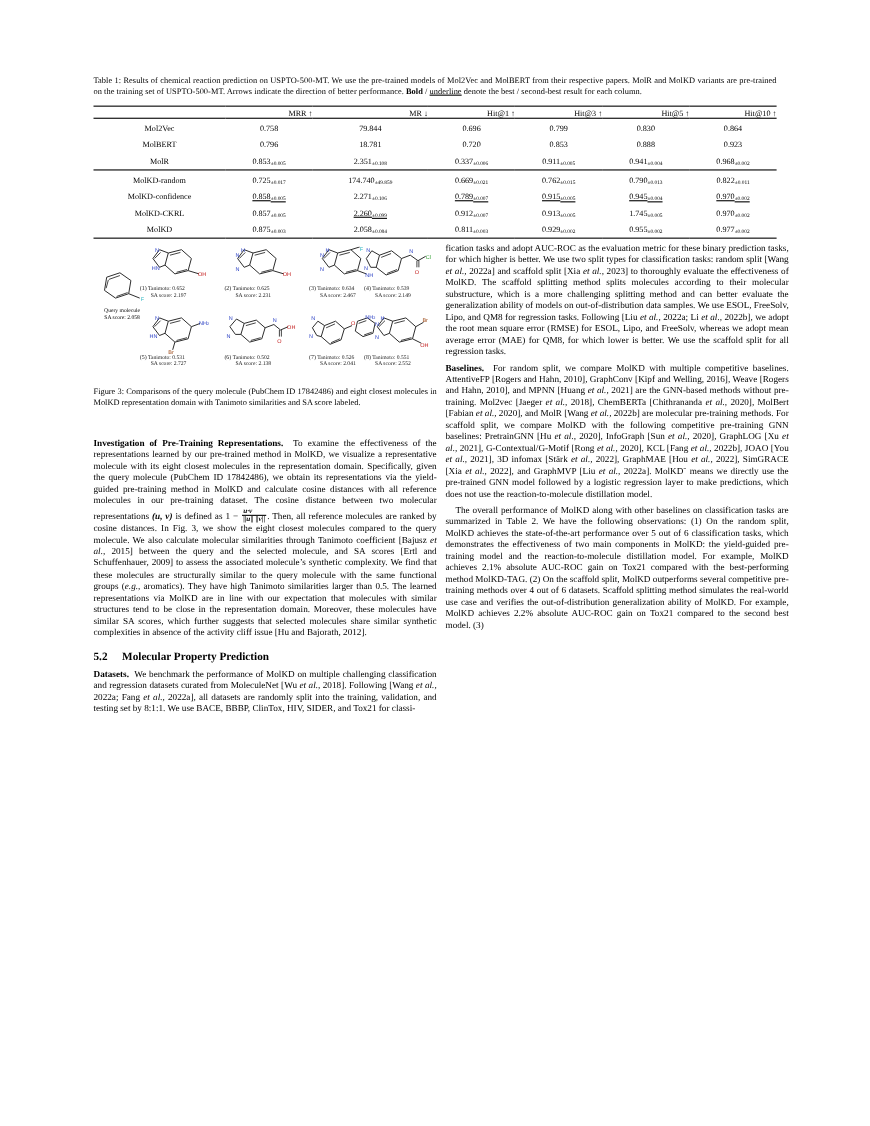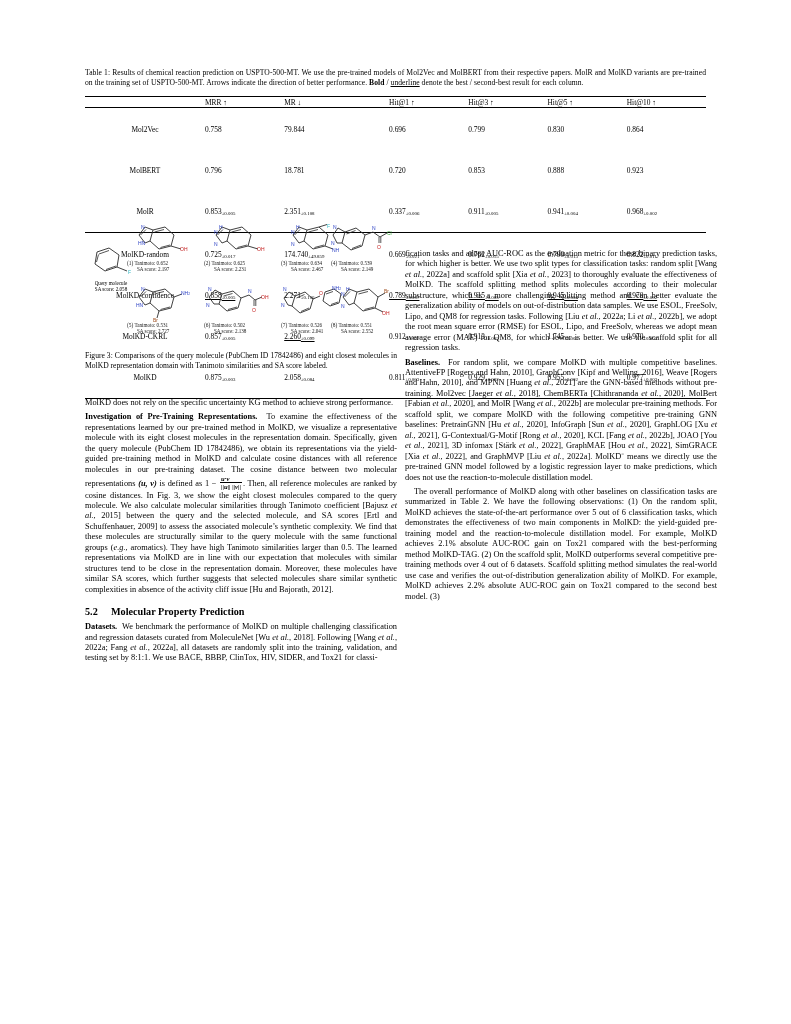--- a/index.html
+++ b/index.html
@@ -25,25 +25,25 @@
     margin-top:7px;
     border-collapse:collapse;
     width:621px;
     font-size:7.3px;
   }
   table.results td, table.results th { padding:0; }
   .rule-top td { border-top:1px solid #000; height:1px; font-size:0; line-height:0; }
   .rule-mid td { border-top:0.7px solid #000; height:1px; font-size:0; line-height:0; }
   .rule-bot td { border-top:1px solid #000; height:1px; font-size:0; line-height:0; }
   .hdr th {
-    font-weight:normal; text-align:left; padding:2.5px 0 3.5px 0; font-size:7.4px;
+    font-weight:normal; text-align:right; padding:2.5px 0 3.5px 0; font-size:7.4px;
   }
   .hdr th.lbl { text-align:left; }
   table.results td.rowname { text-align:center; width:120px; padding:1.6px 0; font-size:7.4px;}
-  table.results td.val { text-align:left; padding:16px 0; font-size:7.4px; white-space:nowrap; }
+  table.results td.val { text-align:center; padding:3px 0; font-size:7.4px; white-space:nowrap; }
   .sub { font-size:4.9px; vertical-align:baseline; position:relative; top:1px; letter-spacing:0; }
   .bold { font-weight:normal; }
   .ul { text-decoration:underline; }
 
   
   .figure { position:absolute; left:85px; top:224px; width:312px; height:122px; }
   .mol-cell { position:absolute; }
   .mol-svg { display:block; }
   .mol-lbl {
     font-size:5.1px; line-height:6.1px; white-space:nowrap; color:#1a1a1a;
@@ -53,21 +53,21 @@
 
   .fig-caption {
     position:absolute; left:85px; top:351px; width:312px;
     font-size:7.6px; line-height:10.2px; text-align:justify; text-align-last:left;
   }
 
   
   .col { position:absolute; width:312px; font-size:8.35px; line-height:10.45px;
          text-align:justify; text-align-last:left; }
   .col-left { left:85px; top:398px; }
-  .col-right { left:405px; top:249px; }
+  .col-right { left:405px; top:221px; }
   .col p { margin:0 0 0 0; text-indent:0; }
   .col p.ind { text-indent:9px; }
   .col p + p { margin-top:4.0px; }
   .run-head { font-weight:bold; }
   em { font-style:italic; }
   h2.sec {
     font-size:10.2px; font-weight:bold; margin:11px 0 4px 0; line-height:12px;
   }
   h2.sec .num { display:inline-block; min-width:26px; }
   .frac {
@@ -386,21 +386,20 @@
         <span class="mol-idx">(8)</span>
         <span>Tanimoto: 0.551</span><br>
         <span style="padding-left:10px">SA score:  2.552</span>
       </div>
     </div>
   </div>
 
   <div class="fig-caption">Figure 3: Comparisons of the query molecule (PubChem ID 17842486) and eight closest molecules in MolKD representation domain with Tanimoto similarities and SA score labeled.</div>
 
   <div class="col col-left">
-    <p>MolKD does not rely on the specific uncertainty KG method to achieve strong performance.</p>
 
     <p><span class="run-head">Investigation of Pre-Training Representations.</span>&nbsp; <span>To examine the effectiveness of the representations learned by our pre-trained method in MolKD, we visualize a representative molecule with its eight closest molecules in the representation domain. Specifically, given the query molecule (PubChem ID 17842486), we obtain its representations via the yield-guided pre-training method in MolKD and calculate cosine distances with all reference molecules in our pre-training dataset. The cosine distance between two molecular representations </span><span class="mathi">(u, v)</span><span> is defined as 1 − </span><span class="frac"><span class="num-t mathi">u·v</span><span class="den-t mathi">||u|| ||v||</span></span><span>. Then, all reference molecules are ranked by cosine distances. In Fig. 3, we show the eight closest molecules compared to the query molecule. We also calculate molecular similarities through Tanimoto coefficient [Bajusz </span><em>et al.</em><span>, 2015] between the query and the selected molecule, and SA scores [Ertl and Schuffenhauer, 2009] to assess the associated molecule’s synthetic complexity. We find that these molecules are structurally similar to the query molecule with the same functional groups (</span><em>e.g.</em><span>, aromatics). They have high Tanimoto similarities larger than 0.5. The learned representations via MolKD are in line with our expectation that molecules with similar structures tend to be close in the representation domain. Moreover, these molecules have similar SA scores, which further suggests that selected molecules share similar synthetic complexities in absence of the activity cliff issue [Hu and Bajorath, 2012].</span></p>
 
     <h2 class="sec"><span class="num">5.2</span><span>Molecular Property Prediction</span></h2>
 
     <p><span class="run-head">Datasets.</span>&nbsp; <span>We benchmark the performance of MolKD on multiple challenging classification and regression datasets curated from MoleculeNet [Wu </span><em>et al.</em><span>, 2018]. Following [Wang </span><em>et al.</em><span>, 2022a; Fang </span><em>et al.</em><span>, 2022a], all datasets are randomly split into the training, validation, and testing set by 8:1:1. We use BACE, BBBP, ClinTox, HIV, SIDER, and Tox21 for classi-</span></p>
   </div>
 
   <div class="col col-right">
     <p><span>fication tasks and adopt AUC-ROC as the evaluation metric for these binary prediction tasks, for which higher is better. We use two split types for classification tasks: random split [Wang </span><em>et al.</em><span>, 2022a] and scaffold split [Xia </span><em>et al.</em><span>, 2023] to thoroughly evaluate the effectiveness of MolKD. The scaffold splitting method splits molecules according to their molecular substructure, which is a more challenging splitting method and can better evaluate the generalization ability of models on out-of-distribution data samples. We use ESOL, FreeSolv, Lipo, and QM8 for regression tasks. Following [Liu </span><em>et al.</em><span>, 2022a; Li </span><em>et al.</em><span>, 2022b], we adopt the root mean square error (RMSE) for ESOL, Lipo, and FreeSolv, whereas we adopt mean average error (MAE) for QM8, for which lower is better. We use the scaffold split for all regression tasks.</span></p>

